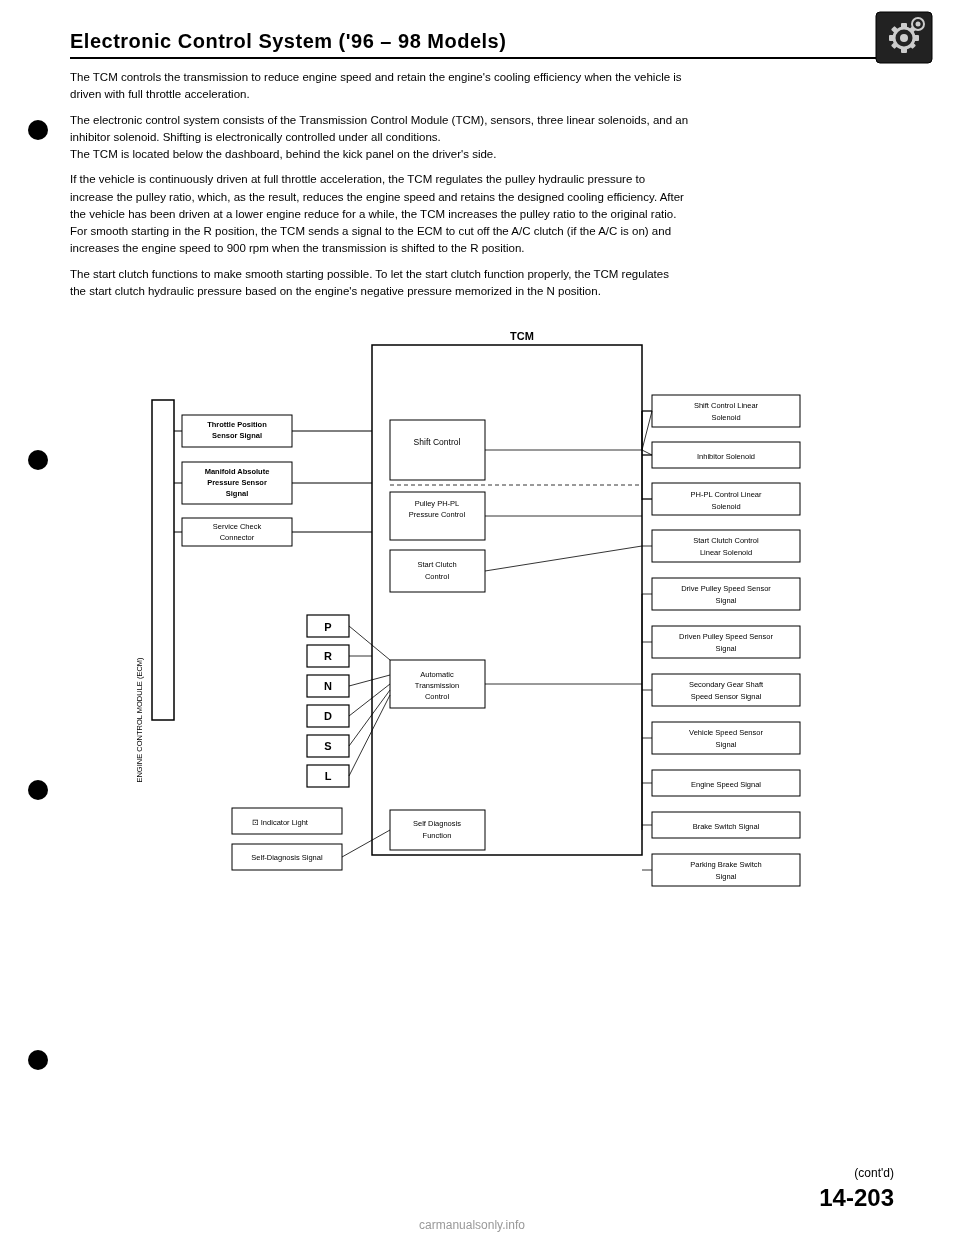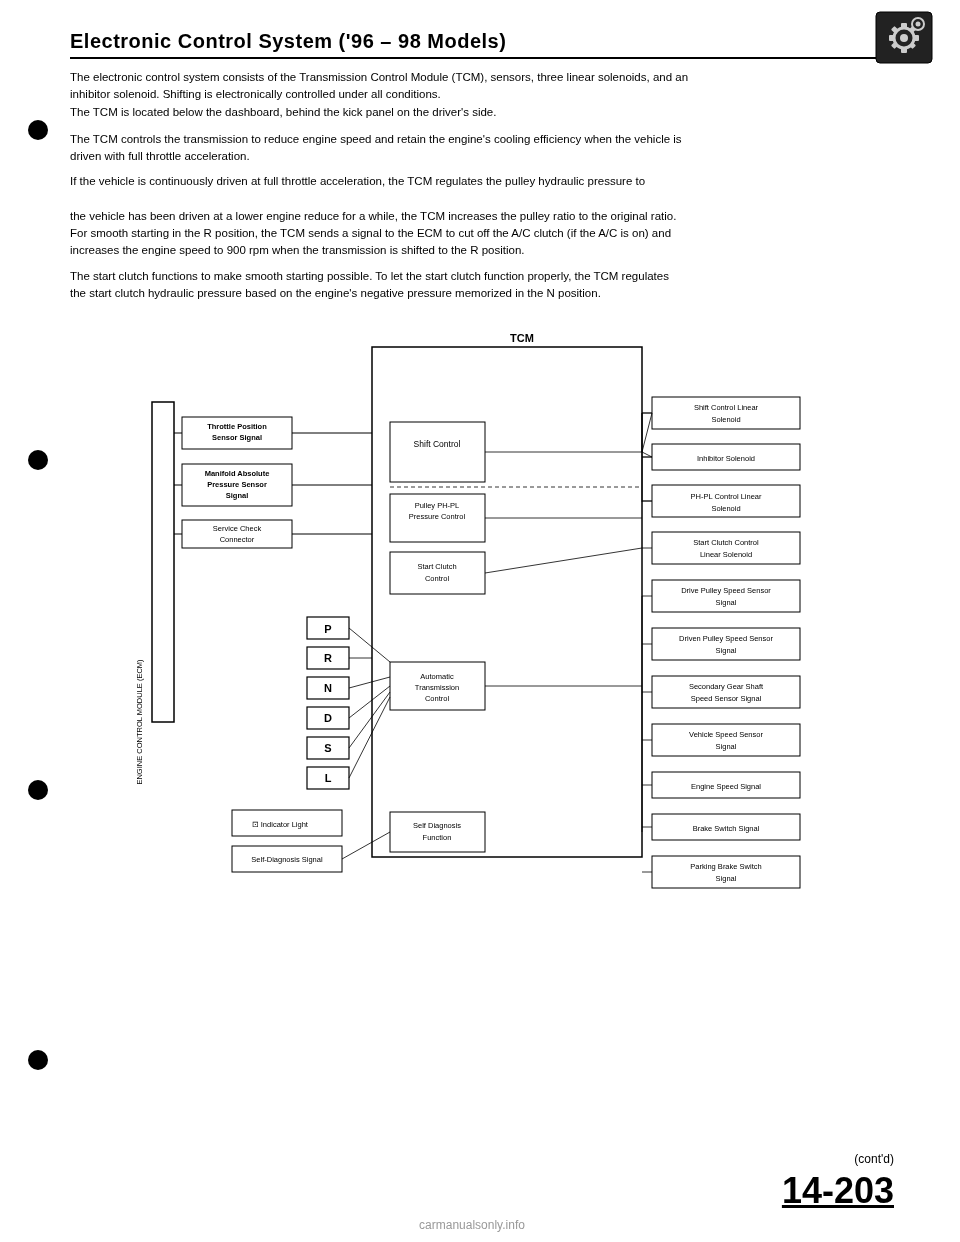--- a/index.html
+++ b/index.html
@@ -74,23 +74,22 @@
       right: 50px;
       text-align: right;
     }
 
     .footer-contd {
       font-size: 12px;
       margin-bottom: 4px;
     }
 
     .footer-page {
-      font-size: 36px;
+      font-size: 24px;
       font-weight: bold;
-      text-decoration: underline;
     }
 
     .footer-watermark {
       position: absolute;
       bottom: 10px;
       left: 0;
       right: 0;
       text-align: center;
       font-size: 12px;
       color: #999;
@@ -125,34 +124,34 @@
   <div class="binding-mark" style="top:120px;"></div>
   <div class="binding-mark" style="top:450px;"></div>
   <div class="binding-mark" style="top:780px;"></div>
   <div class="binding-mark" style="top:1050px;"></div>
 
   <div class="title-section">
     <h1 class="main-title">Electronic Control System ('96 – 98 Models)</h1>
   </div>
 
   <div style="margin-top:10px;">
+    <p class="body-text" style="margin-top:10px;">
+      <span>The TCM controls the transmission to reduce engine speed and retain the engine's cooling efficiency when the vehicle is</span><br>
+      <span>driven with full throttle acceleration.</span>
+    </p>
+
     <p class="body-text">
       <span>The electronic control system consists of the Transmission Control Module (TCM), sensors, three linear solenoids, and an</span><br>
       <span>inhibitor solenoid. Shifting is electronically controlled under all conditions.</span><br>
       <span>The TCM is located below the dashboard, behind the kick panel on the driver's side.</span>
     </p>
 
-    <p class="body-text" style="margin-top:10px;">
-      <span>The TCM controls the transmission to reduce engine speed and retain the engine's cooling efficiency when the vehicle is</span><br>
-      <span>driven with full throttle acceleration.</span>
-    </p>
-
     <p class="body-text">
       <span>If the vehicle is continuously driven at full throttle acceleration, the TCM regulates the pulley hydraulic pressure to</span><br>
-      <br>
+      <span>increase the pulley ratio, which, as the result, reduces the engine speed and retains the designed cooling efficiency. After</span><br>
       <span>the vehicle has been driven at a lower engine reduce for a while, the TCM increases the pulley ratio to the original ratio.</span><br>
       <span>For smooth starting in the R position, the TCM sends a signal to the ECM to cut off the A/C clutch (if the A/C is on) and</span><br>
       <span>increases the engine speed to 900 rpm when the transmission is shifted to the R position.</span>
     </p>
 
     <p class="body-text" style="">
       <span>The start clutch functions to make smooth starting possible. To let the start clutch function properly, the TCM regulates</span><br>
       <span>the start clutch hydraulic pressure based on the engine's negative pressure memorized in the N position.</span>
     </p>
   </div>

